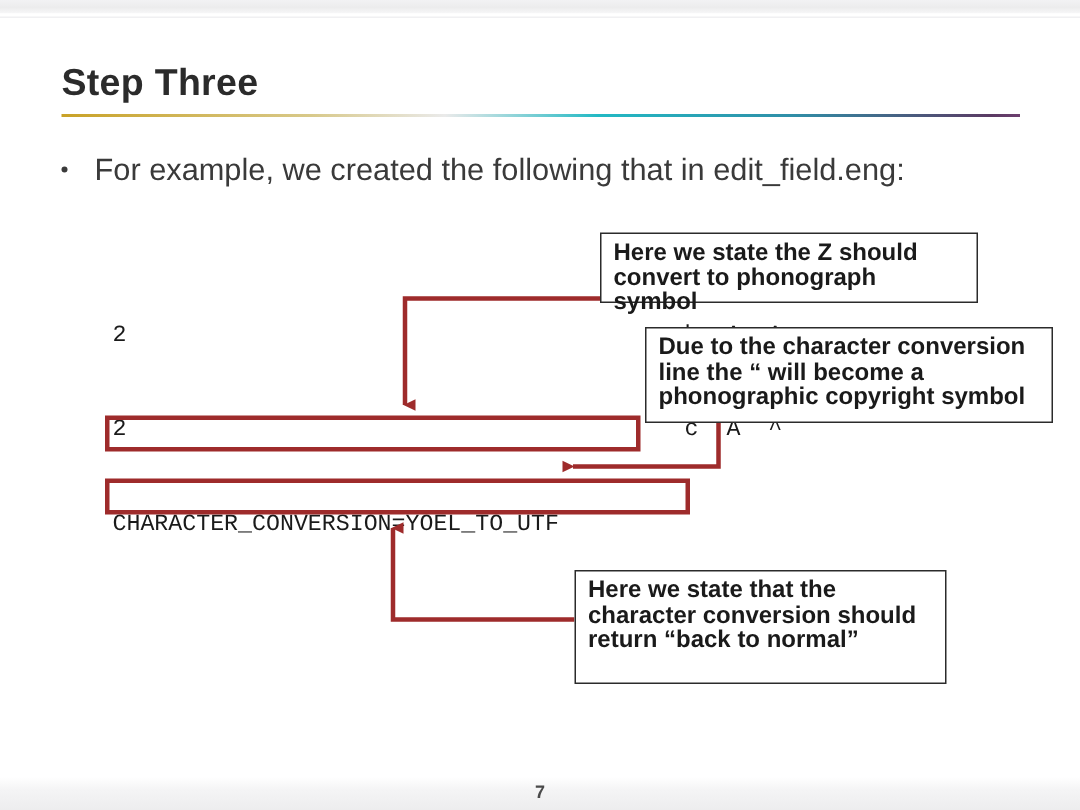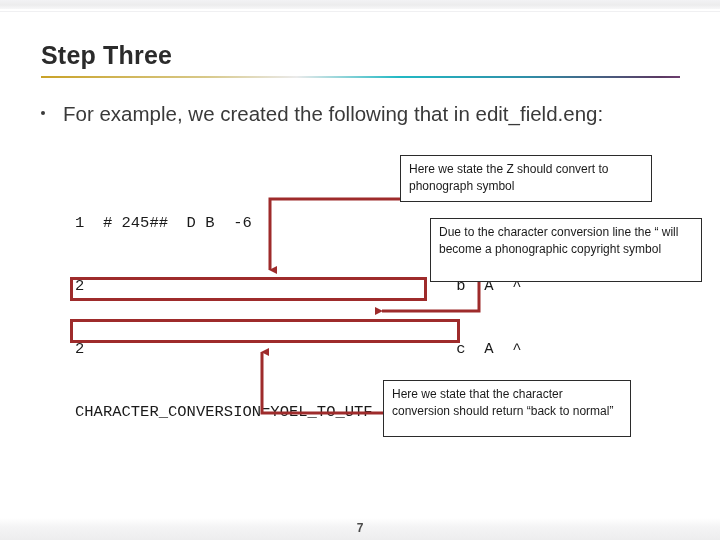--- a/index.html
+++ b/index.html
@@ -99,29 +99,30 @@
   .code-line {
     height: 21px;
     white-space: pre;
   }
 
   
   .callout {
     position: absolute;
     background: #ffffff;
     border: 1px solid #2b2b2b;
-    font-size: 12px;
+    font-size: 16px;
     color: #1a1a1a;
     line-height: 16.5px;
     padding: 5px 7px 5px 8px;
     box-sizing: border-box;
+    font-weight: bold;
   }
   #callout-1 { left: 400px; top: 155px; width: 252px; height: 47px; }
   #callout-2 { left: 430px; top: 218px; width: 272px; height: 64px; }
-  #callout-3 { left: 383px; top: 380px; width: 248px; height: 57px; }
+  #callout-3 { left: 383px; top: 380px; width: 248px; height: 76px; }
 
   
   #connectors {
     position: absolute;
     left: 0; top: 0;
     width: 720px; height: 540px;
     pointer-events: none;
   }
 
   
@@ -161,21 +162,20 @@
 
   <div id="page-title">Step Three</div>
   <div id="title-divider"></div>
 
   <div id="bullet-row">
     <div id="bullet-dot"></div>
     <div id="bullet-text">For example, we created the following that in edit_field.eng:</div>
   </div>
 
   <div id="code-block">
-    <div class="code-line">1  # 245##  D B  -6</div>
     <div class="code-line">2                                        b  A  ^</div>
     <div class="code-line">2                                        c  A  ^</div>
     <div class="code-line">CHARACTER_CONVERSION=YOEL_TO_UTF</div>
     
     
     
     
   </div>
 
   <div class="hl-rect" id="hl-1"></div>

